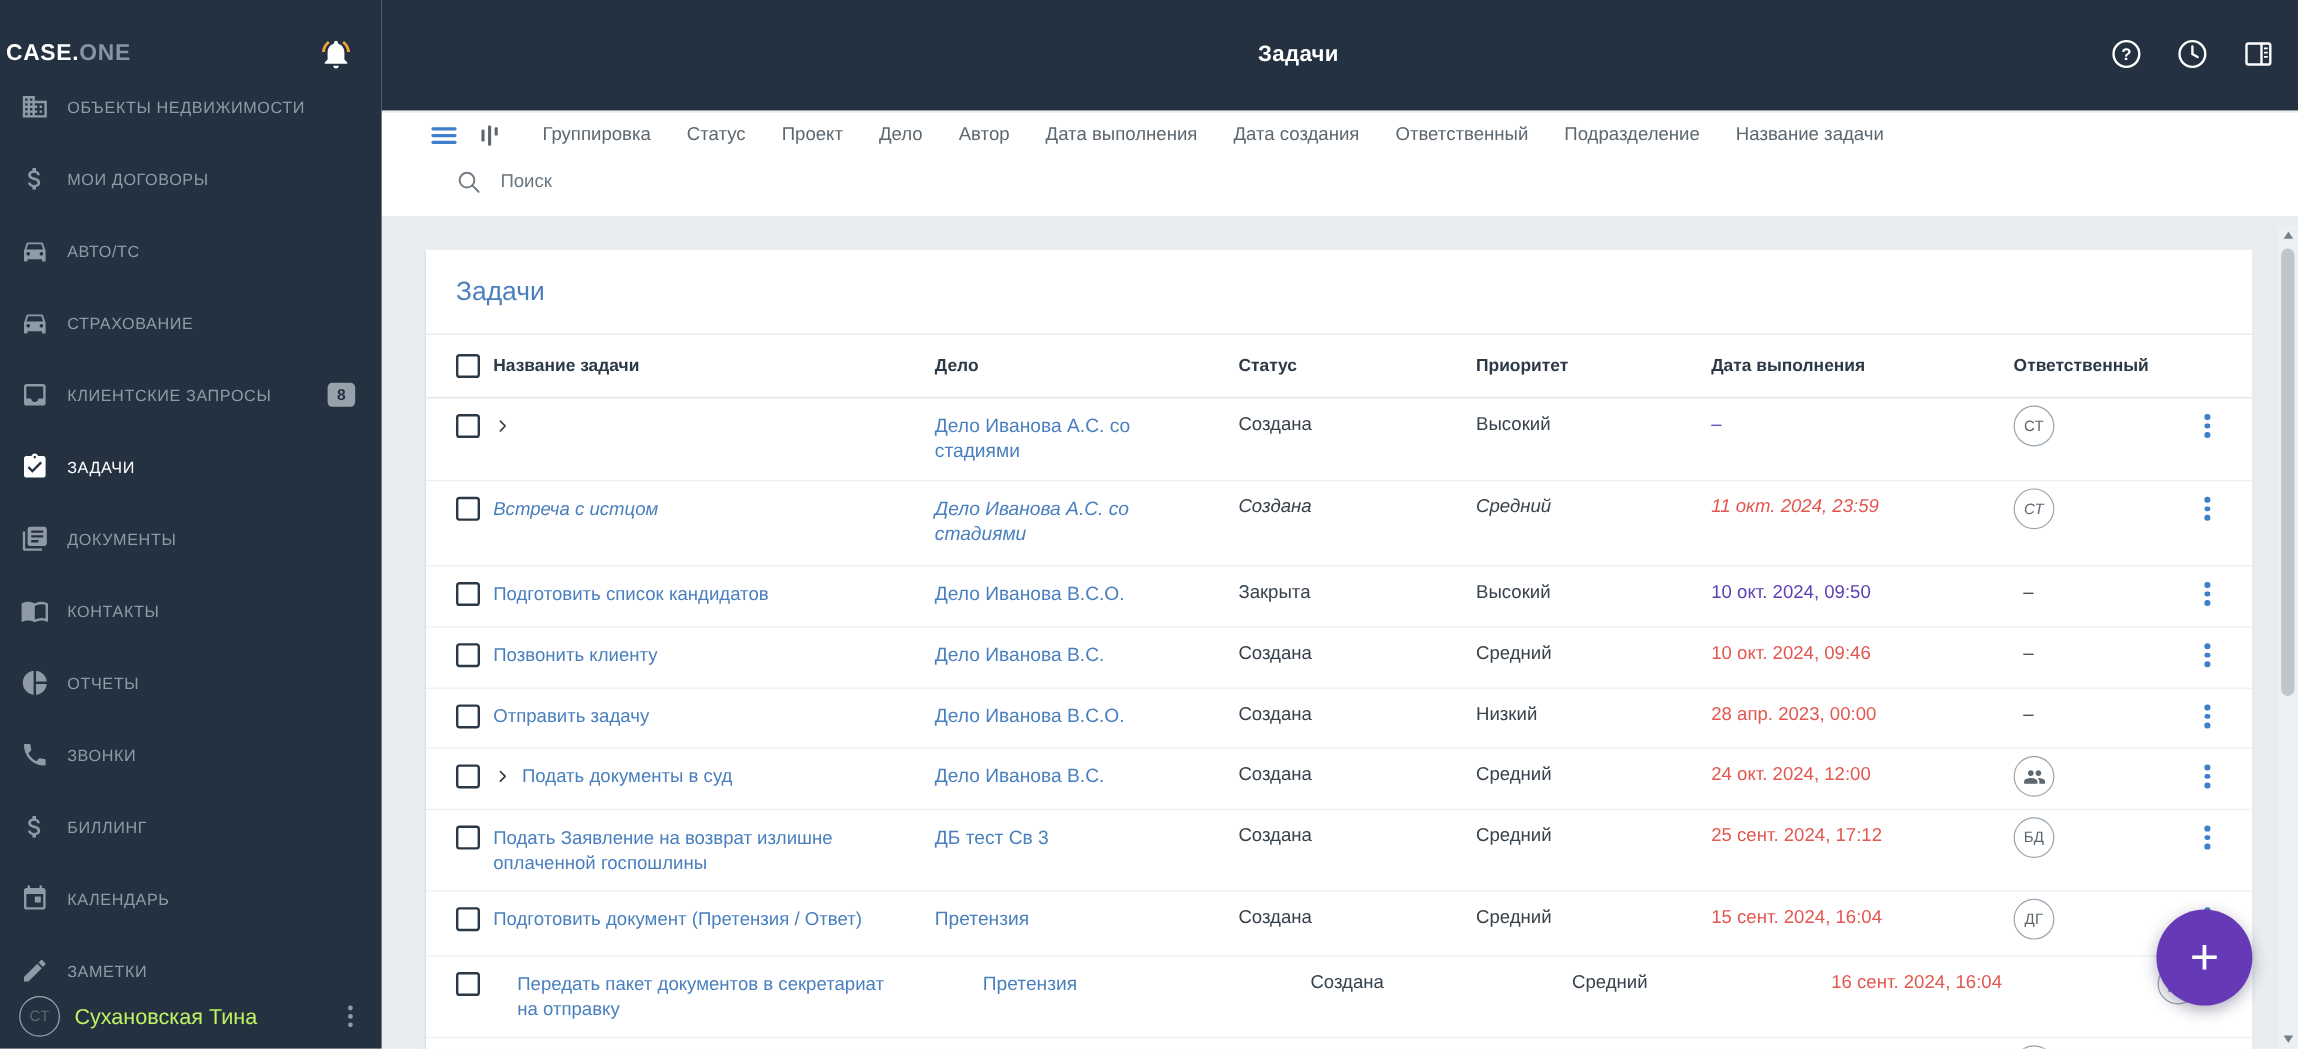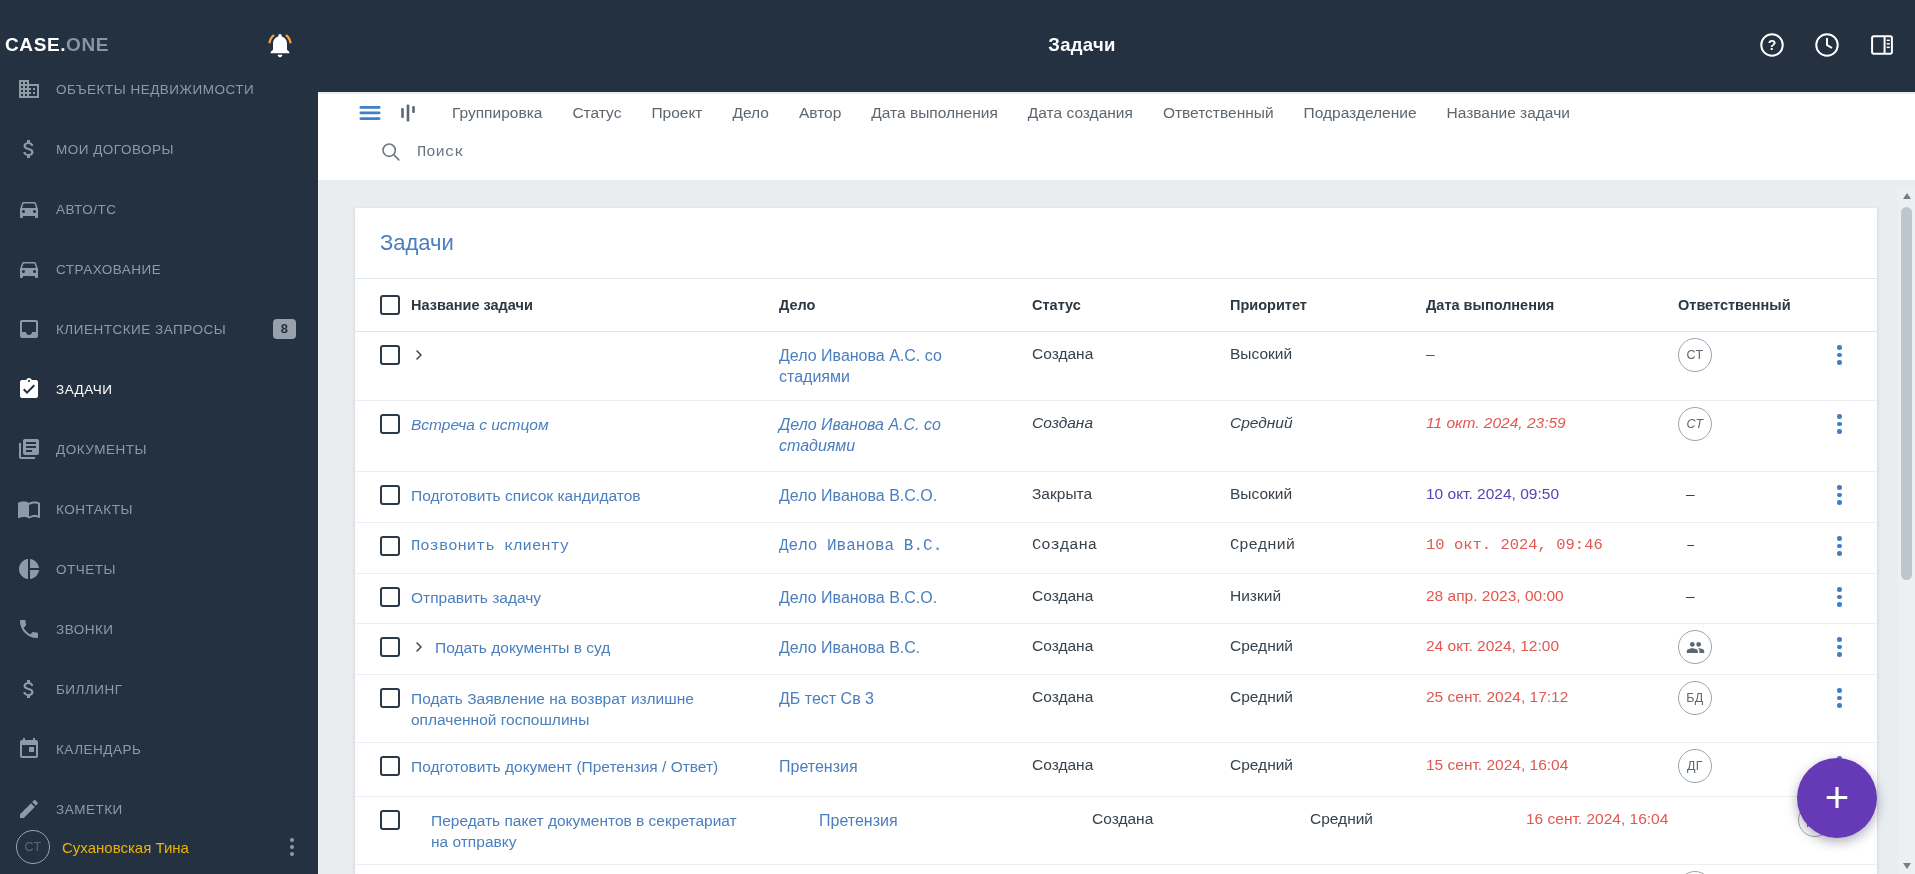--- a/index.html
+++ b/index.html
@@ -14,40 +14,40 @@
   .logo .one{color:#8795A3}
   .bell{position:absolute;left:266px;top:29px;width:28px;height:32px}
   .side-items{position:absolute;top:59px;left:0;width:100%}
   .side-item{height:60px;display:flex;align-items:center;padding:0 22px 0 17px;color:#8E9BA7;cursor:pointer}
   .side-item.active{color:#FFFFFF}
   .side-item .ico{width:24px;height:24px;margin-right:15px;flex:none}
   .side-item .lbl{font-size:13.5px;letter-spacing:.5px;white-space:nowrap}
   .badge{margin-left:auto;background:#96A1AB;color:#243140;font-size:13px;font-weight:bold;border-radius:4px;padding:2px 8px;line-height:16px}
   .side-user{position:absolute;bottom:5px;left:0;width:100%;height:44px;display:flex;align-items:center;padding-left:16px;box-sizing:border-box;cursor:pointer}
   .side-user .avatar{background:transparent}
-  .side-user .name{color:#eab308;font-size:15px;margin-left:12px}
+  .side-user .name{color:#bef264;font-size:18px;margin-left:12px}
   .vdots{display:inline-block}
   .vdots i{display:block;width:4.5px;height:4.5px;border-radius:50%;background:#3D7FC8;margin:3px auto}
   .side-user .vdots{position:absolute;right:24px;top:10px}
   .side-user .vdots i{background:#8E9BA7;width:4px;height:4px}
   
   .topbar{position:absolute;left:318px;top:0;right:0;height:92px;background:#243140;z-index:2}
   .topbar .title{position:absolute;left:764px;top:45px;transform:translate(-50%,-50%);color:#fff;font-size:18.5px;font-weight:bold;letter-spacing:.3px}
   .top-icons{position:absolute;right:19px;top:45px;transform:translateY(-50%);display:flex;gap:27px;color:#fff}
   .top-icons .tico{width:28px;height:28px;cursor:pointer}
   
   .content{position:absolute;left:318px;top:0;right:0;height:874px}
   .toolbar{position:absolute;left:0;top:94px;width:100%;height:86px;background:#fff}
   .filter-row{display:flex;align-items:center;height:38px;padding-left:40px}
   .hamburger{width:24px;height:24px;flex:none;margin-right:16px;cursor:pointer}
   .tune{width:20px;height:20px;flex:none;margin-right:34px;cursor:pointer}
   .filter-label{font-size:15.5px;color:#5C6770;margin-right:30px;white-space:nowrap;cursor:pointer}
   .search-row{display:flex;align-items:center;height:40px;padding-left:62px}
   .search-row .mag{width:22px;height:22px;flex:none}
-  .search-input{border:none;outline:none;margin-left:13px;font-size:15.5px;font-family:Liberation Mono, monospace;color:#37424C;width:400px;background:transparent}
+  .search-input{border:none;outline:none;margin-left:13px;font-size:15.5px;font-family:Liberation Sans, sans-serif;color:#37424C;width:400px;background:transparent}
   .search-input::placeholder{color:#6A757F;opacity:1}
   
   .card{position:absolute;left:37px;top:208px;width:1522px;background:#fff;box-shadow:0 1px 3px rgba(35,49,64,.18)}
   .card-title-row{height:70px;display:flex;align-items:center;padding-left:25px;border-bottom:1px solid #E4E8EB}
   .card-title{color:#4A7FBE;font-size:22px}
   .trow{display:grid;grid-template-columns:48px 376px 253px 198px 196px 252px 145px 54px;border-bottom:1px solid #ECEEF1;align-items:start}
   .thead{height:52px;align-items:center;font-size:14.5px;font-weight:bold;color:#2B3845;border-bottom:1px solid #DFE3E6}
   .thead .c-check{padding-top:0}
   .c-check{padding:13px 0 0 25px}
   .checkbox{width:20px;height:20px;box-sizing:border-box;border:2px solid #2B3845;border-radius:3px;cursor:pointer;background:#fff}
@@ -295,21 +295,21 @@
           <div class="c-name">
             <span class="link">Подготовить список кандидатов</span>
           </div>
           <div class="c-case"><span class="link">Дело Иванова В.С.О.</span></div>
           <div class="c-status">Закрыта</div>
           <div class="c-priority">Высокий</div>
           <div class="c-due"><span class="due-purple">10 окт. 2024, 09:50</span></div>
           <div class="c-resp"><span class="resp-dash">–</span></div>
           <div class="c-menu"><span class="vdots"><i></i><i></i><i></i></span></div>
         </div>
-        <div class="trow" style="min-height: 50px; font-family: Liberation Mono, monospace;">
+        <div class="trow" style="min-height: 50px;">
           <div class="c-check">
             <div class="checkbox"></div>
           </div>
           <div class="c-name">
             <span class="link">Позвонить клиенту</span>
           </div>
           <div class="c-case"><span class="link">Дело Иванова В.С.</span></div>
           <div class="c-status">Создана</div>
           <div class="c-priority">Средний</div>
           <div class="c-due"><span class="due-red">10 окт. 2024, 09:46</span></div>

